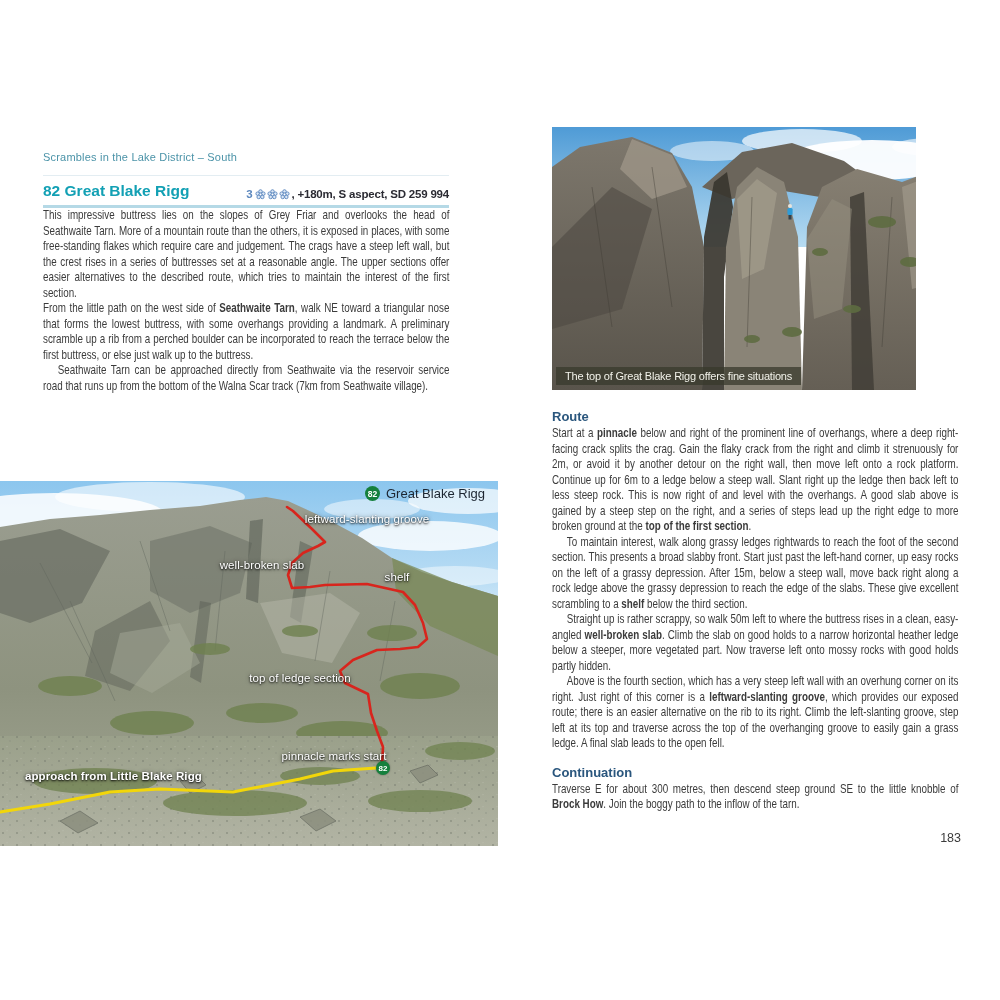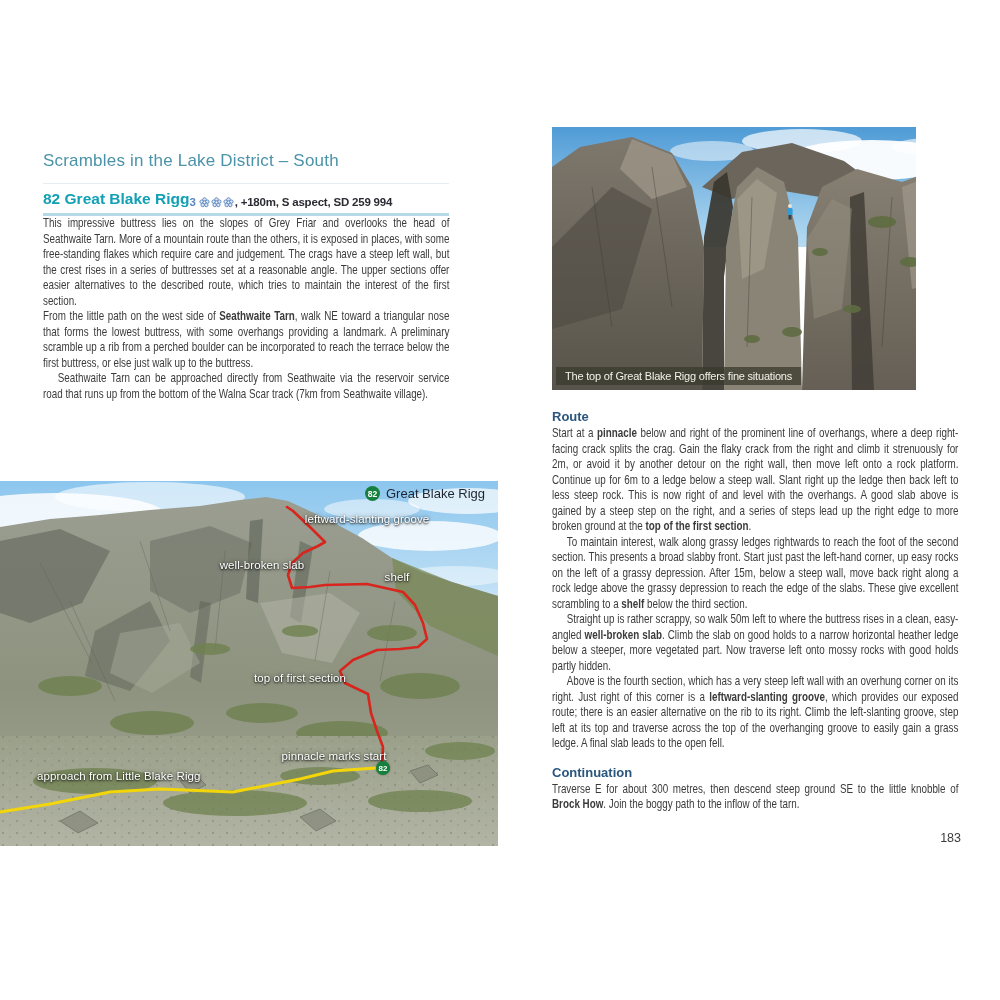--- a/index.html
+++ b/index.html
@@ -2,23 +2,23 @@
 <html><head>
 <meta charset="utf-8">
 <style>
   html,body{margin:0;padding:0;}
   body{
     width:1000px;height:1000px;position:relative;background:#ffffff;
     font-family:"Liberation Sans",sans-serif;color:#3b3b3b;overflow:hidden;
   }
   
   .leftcol{position:absolute;left:43px;top:151px;width:406px;}
-  .running{font-size:17px;color:#4b93a8;letter-spacing:.2px;}
+  .running{font-size:11px;color:#4b93a8;letter-spacing:.2px;}
   .titlebar{
-    margin-top:12px;display:flex;justify-content:flex-start;align-items:flex-end;
+    margin-top:12px;display:flex;justify-content:space-between;align-items:flex-end;
     border-top:1px solid #e3edf2;border-bottom:3px solid #b5d9e6;padding:6px 0 5px;
   }
   .title{font-size:15.5px;font-weight:bold;color:#12a0b4;}
   .stats{font-size:11.5px;font-weight:bold;color:#2b2b33;display:flex;align-items:center;letter-spacing:-0.2px;}
   .stats .grade{color:#5b87be;margin-right:3px;}
   .stats .flowers{display:flex;align-items:center;gap:1px;margin-right:1px;}
   .h{font-size:13px;font-weight:bold;color:#2a567d;margin:14px 0 2px;}
   .textwrap{width:521px;transform:scaleX(.78);transform-origin:0 0;}
   p.body{font-size:12.6px;line-height:15.5px;color:#3b3b3b;text-align:justify;margin:0;}
   p.indent{text-indent:19px;}
@@ -189,23 +189,23 @@
   </svg>
 
   <div class="ptitle" style="left:365px;top:5px;">
     <span class="badge">82</span>
     <span>Great Blake Rigg</span>
   </div>
 
   <div class="plabel" style="left:367px;top:32px;">leftward-slanting groove</div>
   <div class="plabel" style="left:262px;top:78px;">well-broken slab</div>
   <div class="plabel" style="left:397px;top:90px;">shelf</div>
-  <div class="plabel" style="left:300px;top:191px;">top of first section</div>
+  <div class="plabel" style="left:300px;top:191px;">top of ledge section</div>
   <div class="plabel" style="left:334px;top:269px;">pinnacle marks start</div>
-  <div class="plabel leftalign" style="left:37px;top:289px;">approach from Little Blake Rigg</div>
+  <div class="plabel leftalign" style="left:25px;top:289px;font-weight:bold;">approach from Little Blake Rigg</div>
   <span class="badge small">82</span>
 </div>
 
 <div class="photoR">
   <svg class="scene" width="448" height="263" viewBox="0 0 448 263">
     <defs>
       <linearGradient id="skyR" x1="0" y1="0" x2="0" y2="1">
         <stop offset="0" stop-color="#4f9bd6"></stop>
           <stop offset="1" stop-color="#b7dcf2"></stop>
       </linearGradient>

